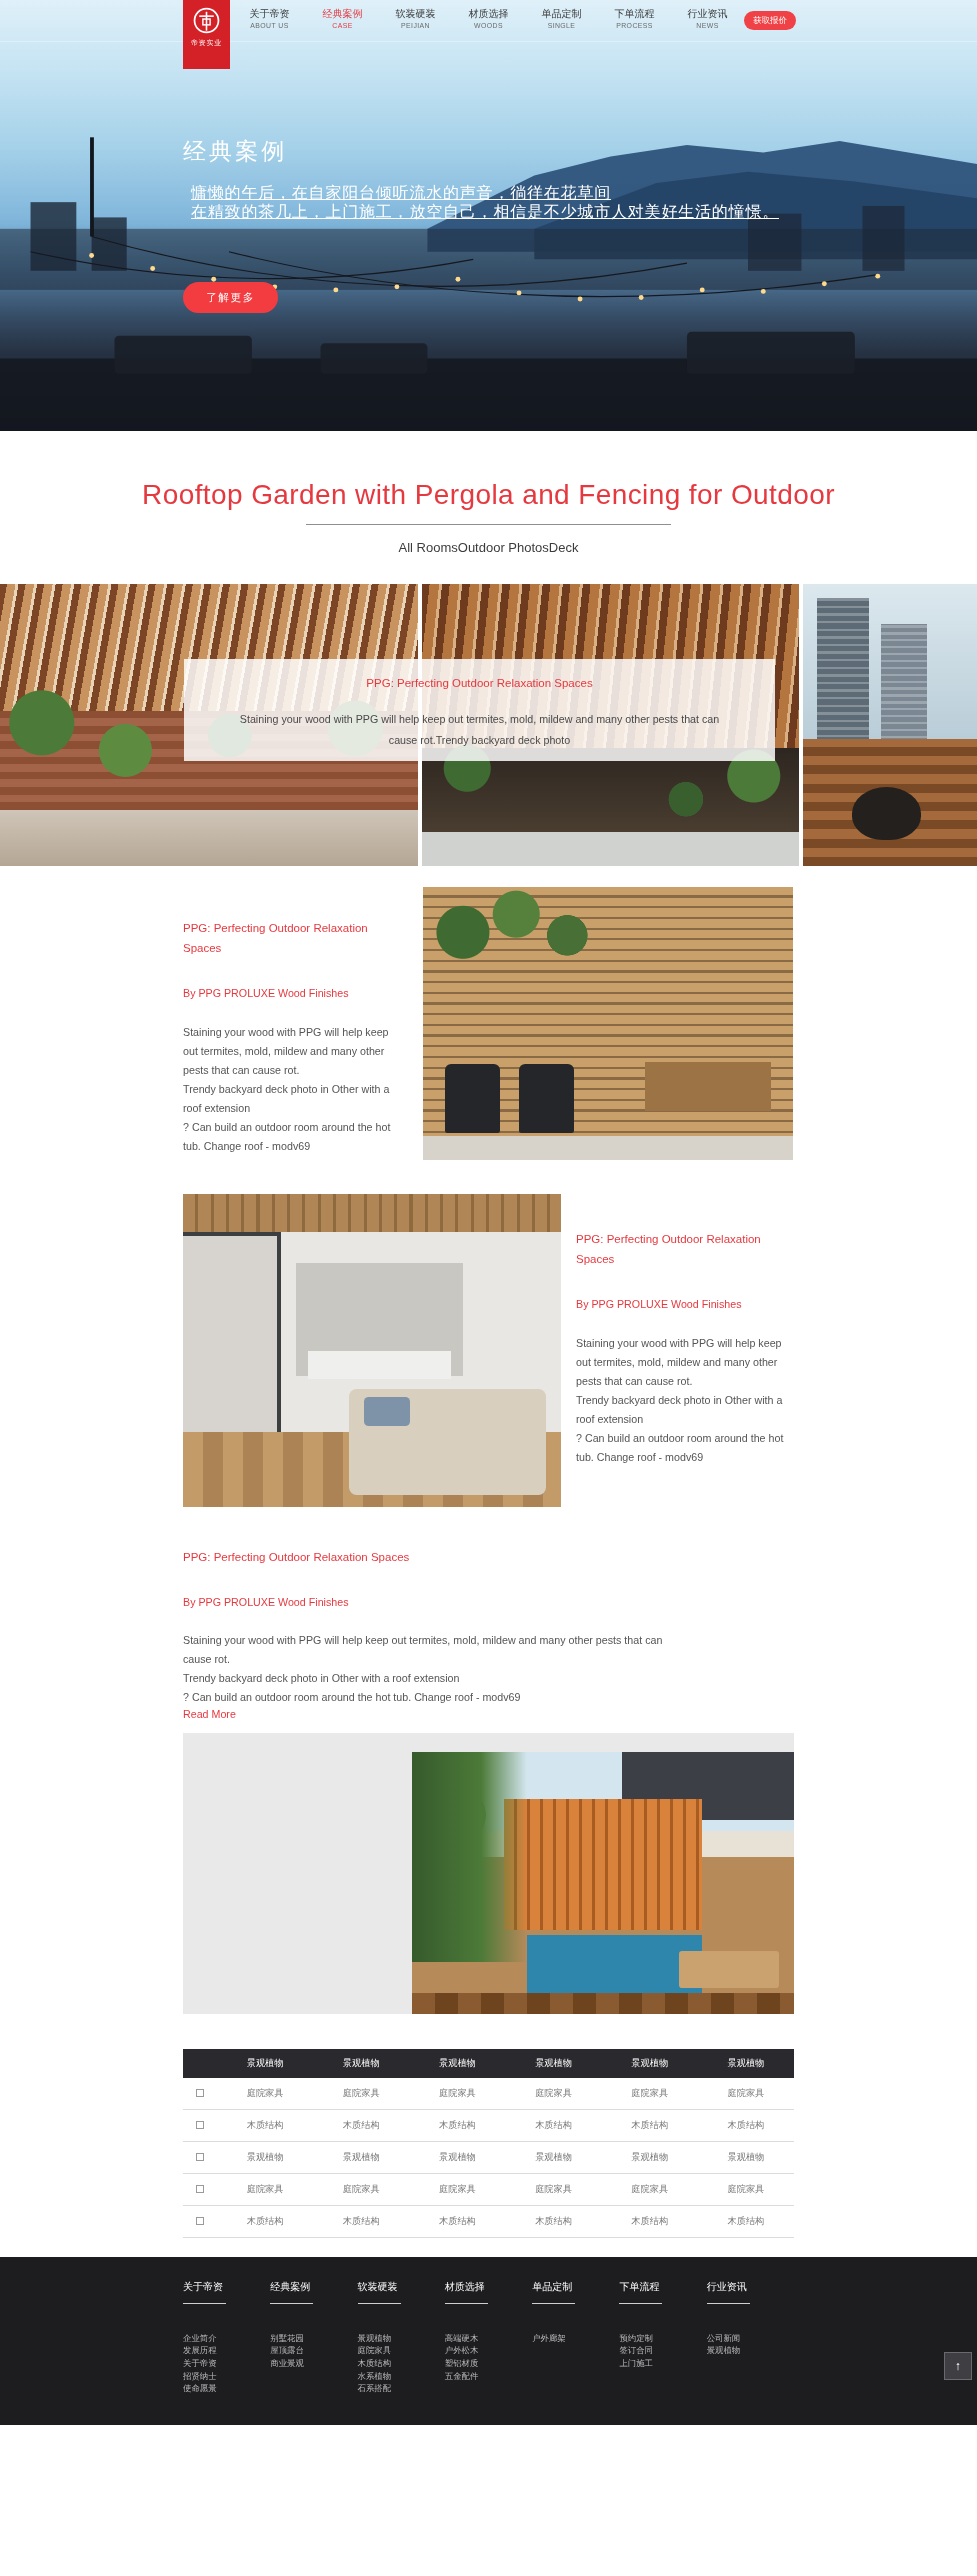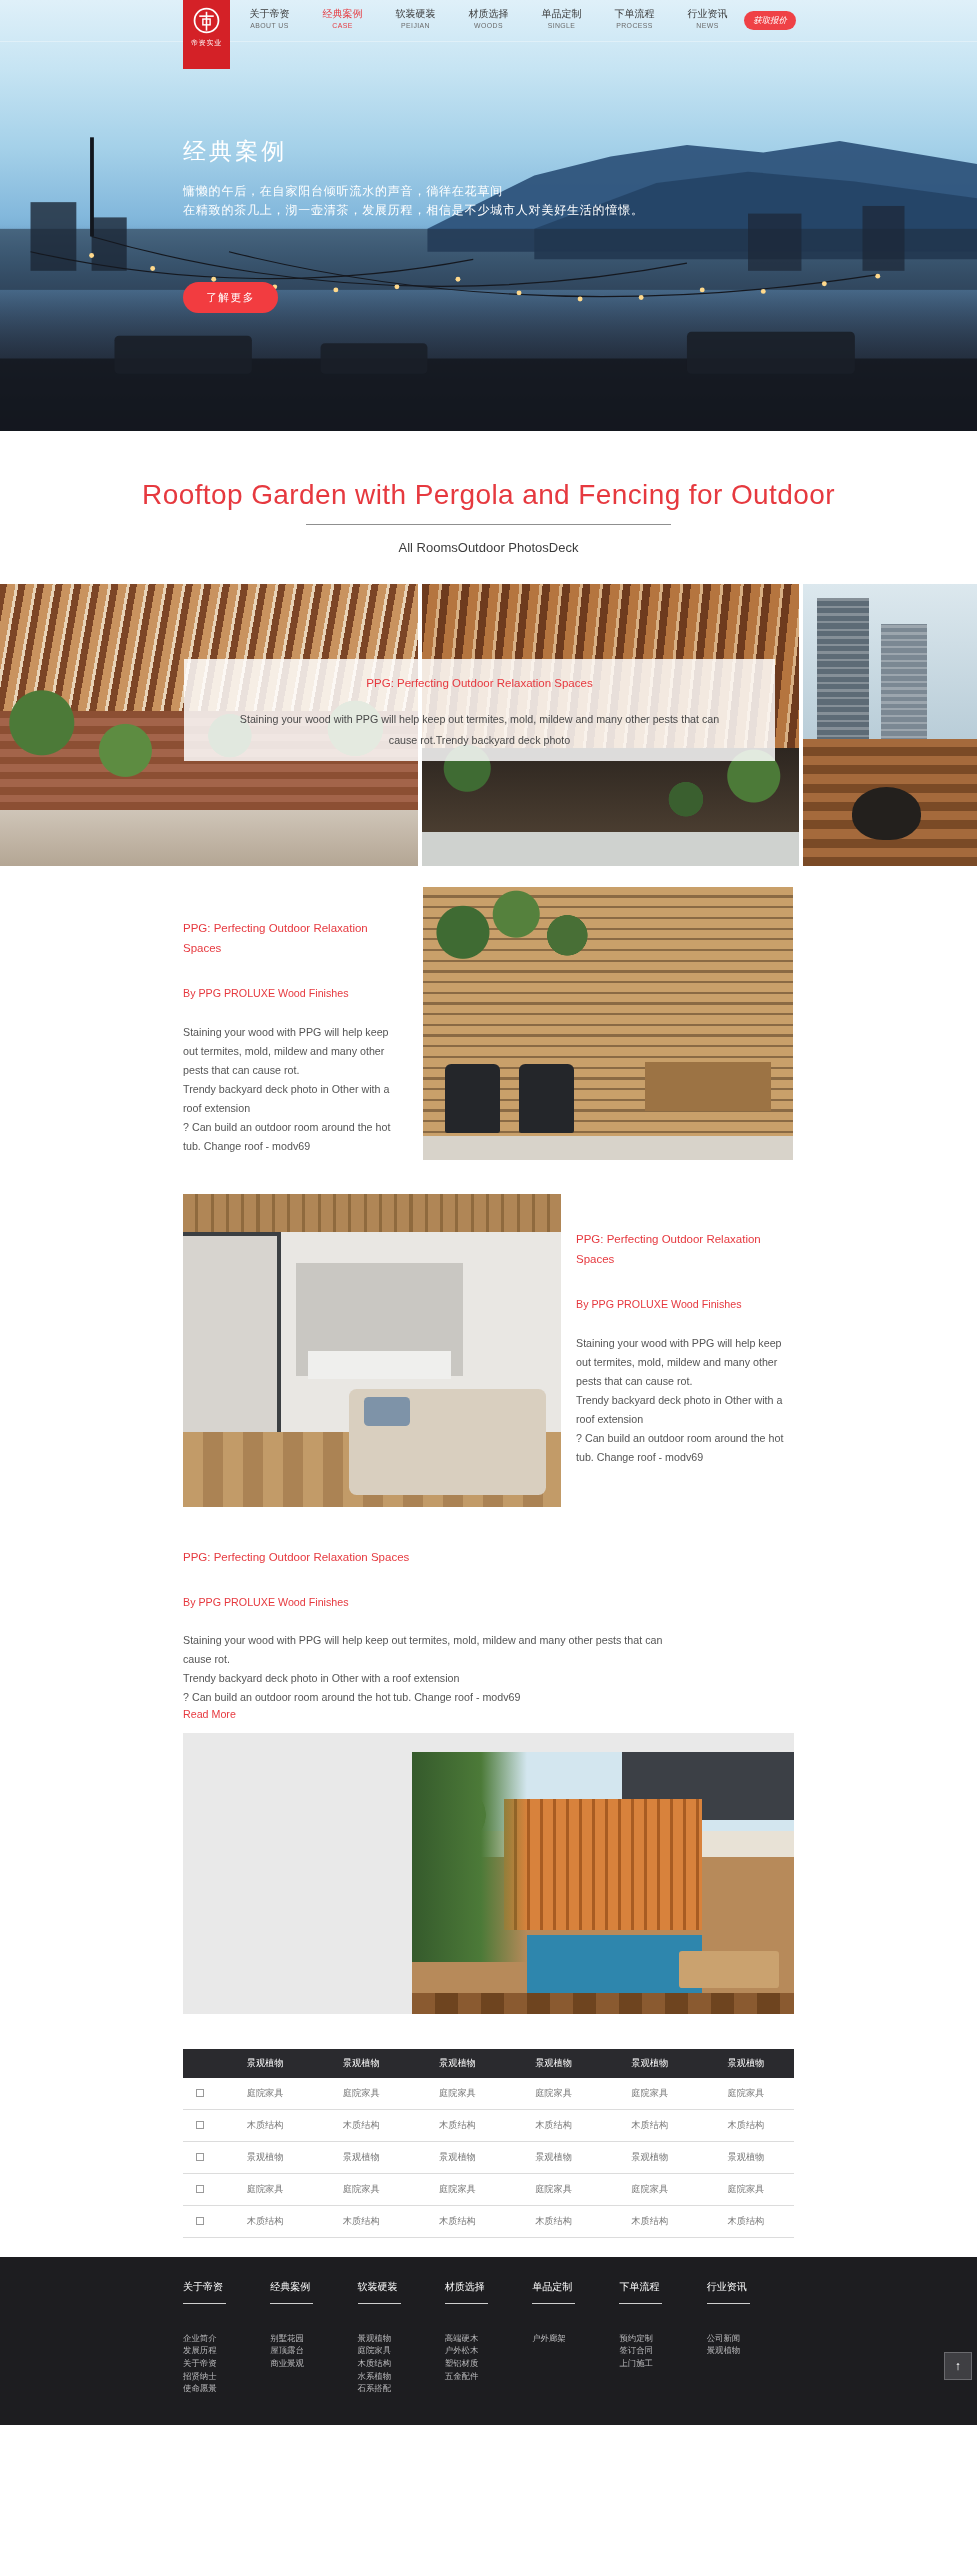--- a/index.html
+++ b/index.html
@@ -31,25 +31,24 @@
   .nav-items { position:absolute; left:233px; top:6.9px; display:flex; z-index:25; }
   .nav-item { width:73px; text-align:center; cursor:pointer; }
   .nav-item .zh { font-size:10px; color:#3a3a3a; line-height:13.7px; }
   .nav-item .en { font-size:6.9px; color:#6b6b6b; letter-spacing:0.4px; line-height:10px; }
   .nav-item.active .zh, .nav-item.active .en { color:#e6393f; }
   .quote-btn {
     position:absolute; left:744px; top:10.7px; z-index:25;
     width:52px; height:19px; border:none; border-radius:10px;
     background:#ef4146; color:#fff; font-size:8.4px; cursor:pointer;
     font-family:inherit;
-    font-style:italic;
   }
   .hero-title { position:absolute; left:183px; top:136px; z-index:10;
     color:#fff; font-size:23px; letter-spacing:3.1px; font-weight:400; }
-  .hero-line { position:absolute; left:183px; z-index:10; color:#fff; font-size:12px; letter-spacing:0.8px; }
+  .hero-line { position:absolute; left:191px; z-index:10; color:#fff; font-size:16px; letter-spacing:0.8px;text-decoration:underline; }
   .hero-line.l1 { top:183px; }
   .hero-line.l2 { top:202px; }
   .hero-cta {
     position:absolute; left:183px; top:282px; z-index:10;
     width:95px; height:31px; border:none; border-radius:16px;
     background:#f23c40; color:#fff; font-size:10.7px; letter-spacing:1.5px; cursor:pointer;
     font-family:inherit;
   }
 
   
@@ -256,21 +255,21 @@
         <div class="nav-item">
           <div class="zh">行业资讯</div>
           <div class="en">NEWS</div>
         </div>
       </nav>
     <button class="quote-btn">获取报价</button>
   </header>
 
   <h1 class="hero-title">经典案例</h1>
   <p class="hero-line l1">慵懒的午后，在自家阳台倾听流水的声音，徜徉在花草间</p>
-  <p class="hero-line l2">在精致的茶几上，沏一壶清茶，发展历程，相信是不少城市人对美好生活的憧憬。</p>
+  <p class="hero-line l2">在精致的茶几上，上门施工，放空自己，相信是不少城市人对美好生活的憧憬。</p>
   <button class="hero-cta">了解更多</button>
 </section>
 
 <div class="page-head">
   <h2 class="page-title">Rooftop Garden with Pergola and Fencing for Outdoor</h2>
   <div class="page-divider"></div>
   <p class="page-subtitle">All RoomsOutdoor PhotosDeck</p>
 </div>
 
 <section class="gallery">

